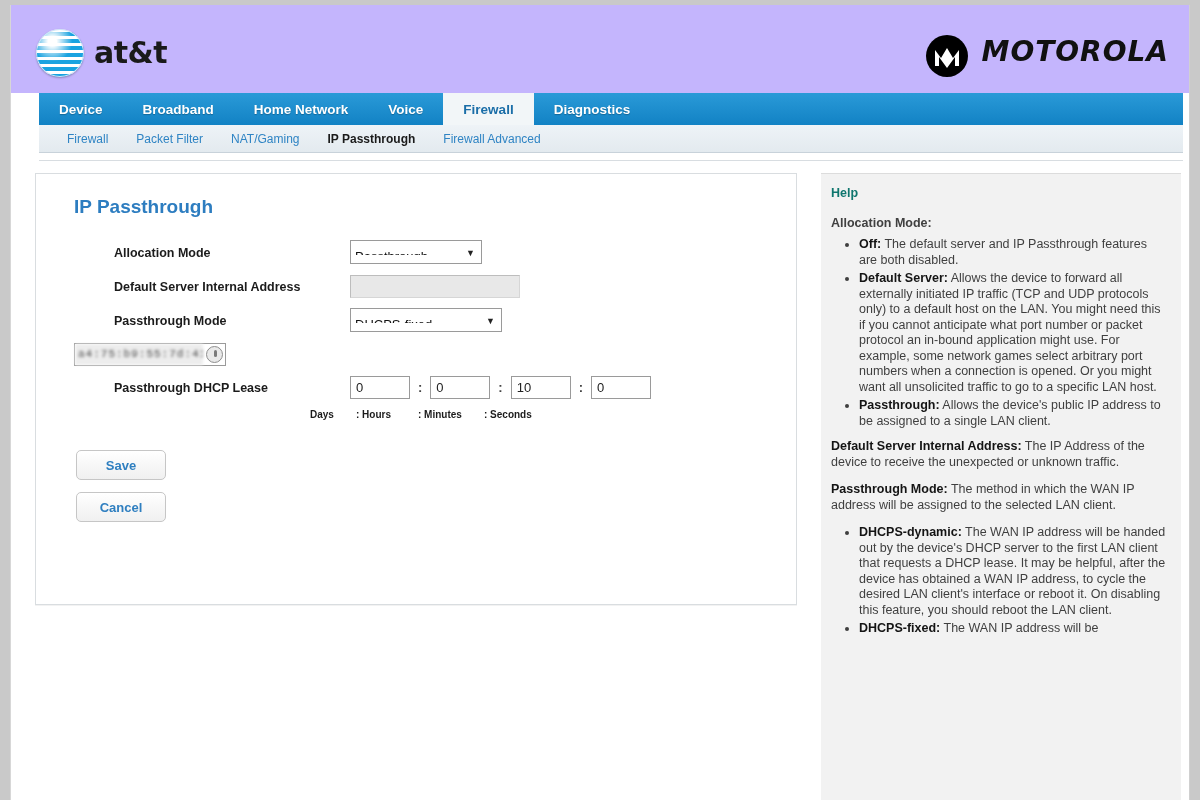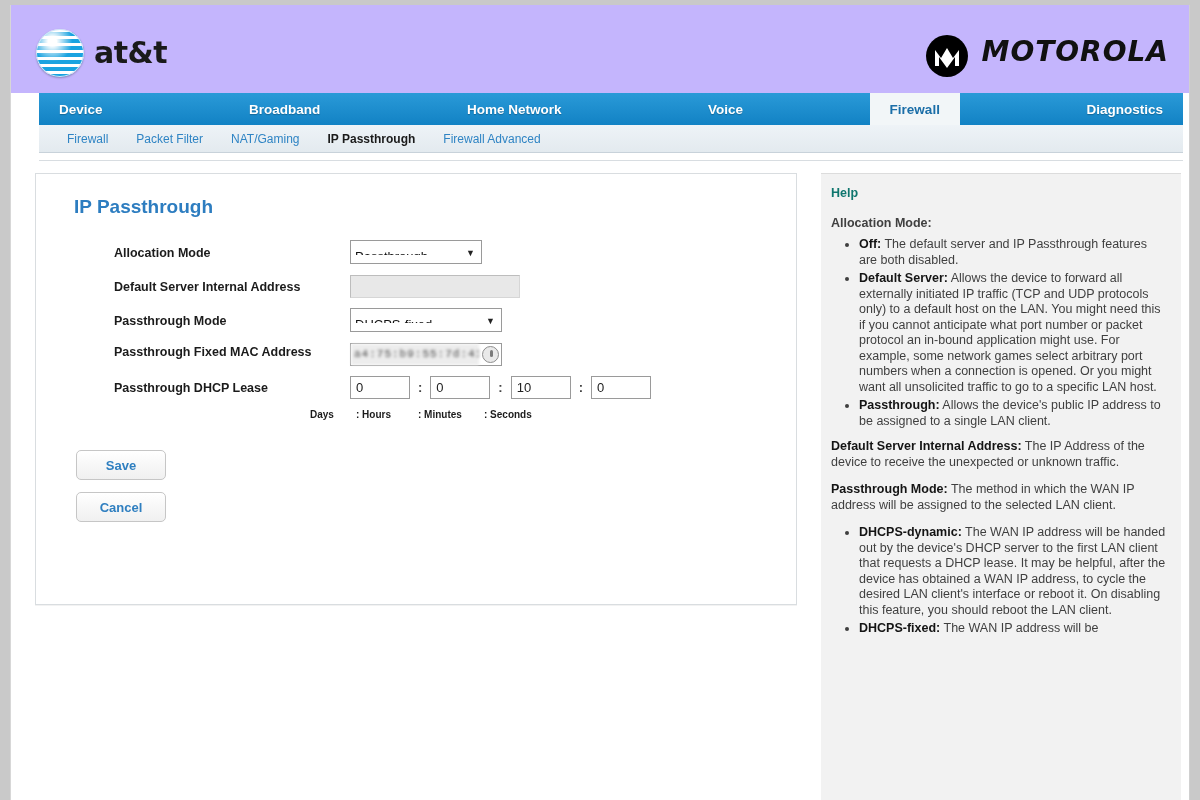--- a/index.html
+++ b/index.html
@@ -57,21 +57,20 @@
     color:#111; letter-spacing:1px;
     font-family:"DejaVu Sans", sans-serif;
   }
 
   
   .nav-wrap { position:relative; padding:0 28px; }
   .main-nav {
     display:flex; height:32px; background:#1a8fd0;
     background:linear-gradient(#2a9ad8, #1282c4);
     width:1144px;
-    justify-content:space-between;
   }
   .main-nav .tab {
     color:#ffffff; font-size:13.5px; font-weight:bold;
     padding:0 20px; display:flex; align-items:center;
     white-space:nowrap; cursor:pointer;
     text-shadow:0 1px 1px rgba(0,0,0,.25);
   }
   .main-nav .tab.active {
     background:#f2f6f8; color:#1b6ea8; text-shadow:none;
   }
@@ -270,21 +269,20 @@
 
         <div class="frm-row">
           <div class="frm-label">Passthrough Mode</div>
           <div class="sel-wrap">
             <select class="ui-select sel-mode" id="sel-mode"><option value="DHCPS-dynamic">DHCPS-dynamic</option><option value="DHCPS-fixed" selected="">DHCPS-fixed</option><option value="Manual">Manual</option></select>
             <span class="caret">▼</span>
           </div>
         </div>
 
         <div class="frm-row tall">
-          <div class="frm-label">Passthrough Fixed MAC Address</div>
           <div class="mac-wrap">
             <input class="ui-text w-mac" type="text" value="" style="">
             <div class="mac-blur">a4:75:b9:55:7d:41</div>
             <div class="mac-icon"></div>
           </div>
         </div>
 
         <div class="frm-row lease-row">
           <div class="frm-label">Passthrough DHCP Lease</div>
           <div id="lease-fields" style="display:flex;align-items:center;">

